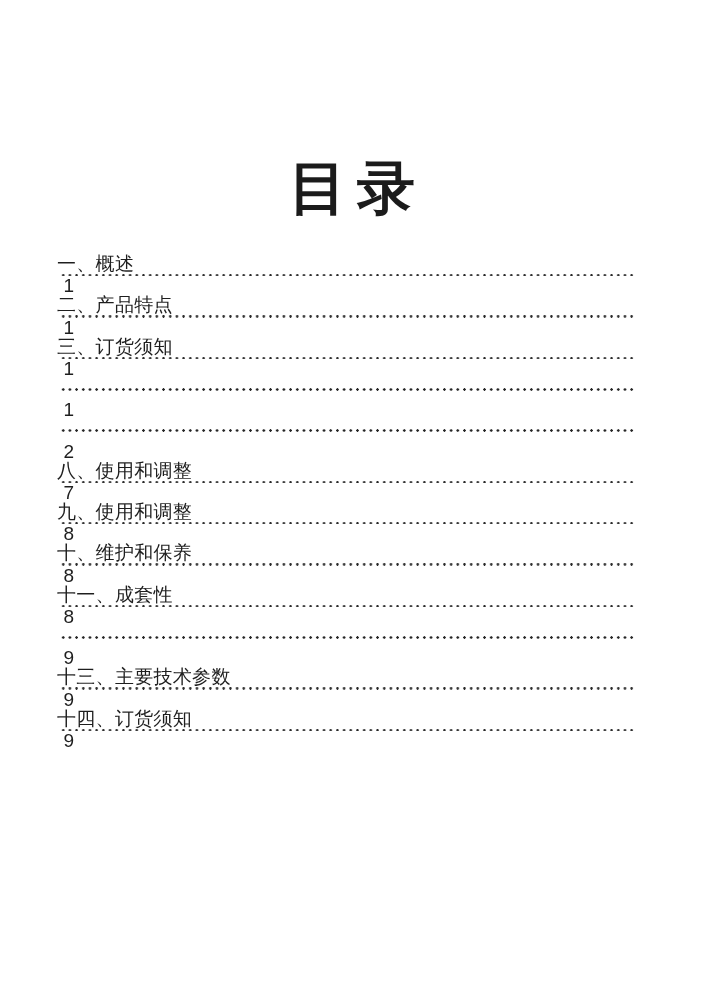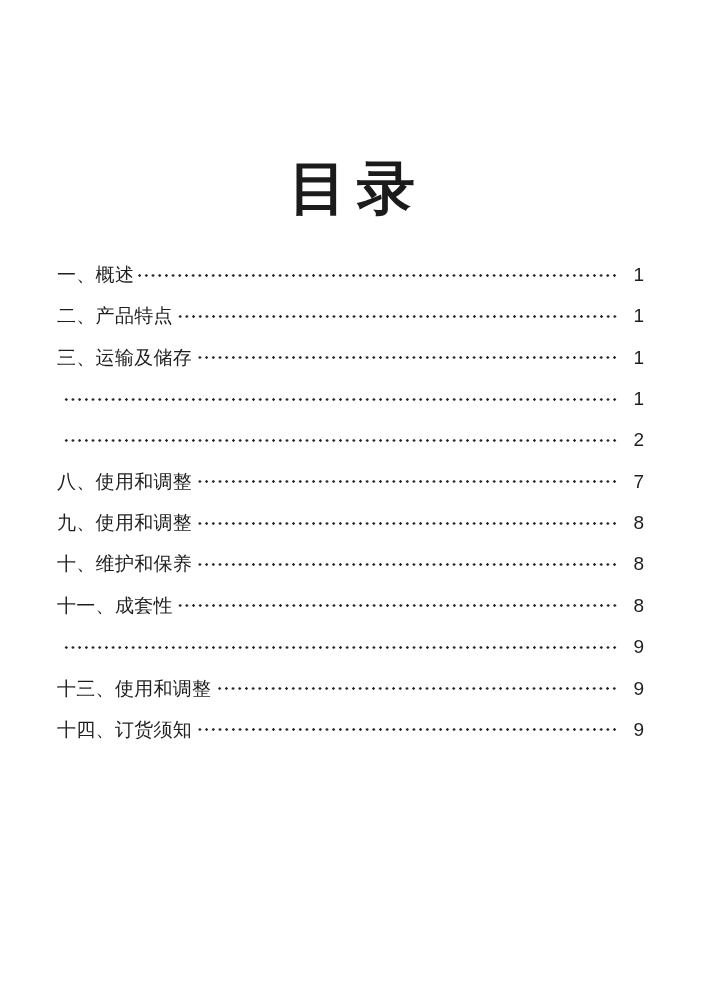--- a/index.html
+++ b/index.html
@@ -30,24 +30,24 @@
     letter-spacing: 10px;
     text-indent: 10px; 
     color: #1b1b1b;
   }
   .toc {
     margin-top: 35px;
     padding: 0 60px 0 57px;
   }
   .toc-row {
     display: flex;
-    align-items: center;
     height: 41.35px;
     font-size: 19px;
     line-height: 1;
+    flex-direction: column;
   }
   .toc-label {
     white-space: nowrap;
     letter-spacing: 0.3px;
     color: #1e1e1e;
   }
   .toc-leader {
     flex: 1 1 auto;
     height: 3px;
     margin: 1px 9px 0 4px;
@@ -80,21 +80,21 @@
       <span class="toc-page">1</span>
     </div>
 
     <div class="toc-row">
       <span class="toc-label">二、产品特点</span>
       <span class="toc-leader"></span>
       <span class="toc-page">1</span>
     </div>
 
     <div class="toc-row">
-      <span class="toc-label">三、运输及储存</span>
+      <span class="toc-label">三、订货须知</span>
       <span class="toc-leader"></span>
       <span class="toc-page">1</span>
     </div>
 
     <div class="toc-row">
       <span class="toc-leader"></span>
       <span class="toc-page">1</span>
     </div>
 
     <div class="toc-row">
@@ -126,21 +126,21 @@
       <span class="toc-leader"></span>
       <span class="toc-page">8</span>
     </div>
 
     <div class="toc-row">
       <span class="toc-leader"></span>
       <span class="toc-page">9</span>
     </div>
 
     <div class="toc-row">
-      <span class="toc-label">十三、使用和调整</span>
+      <span class="toc-label">十三、主要技术参数</span>
       <span class="toc-leader"></span>
       <span class="toc-page">9</span>
     </div>
 
     <div class="toc-row">
       <span class="toc-label">十四、订货须知</span>
       <span class="toc-leader"></span>
       <span class="toc-page">9</span>
     </div>
 

